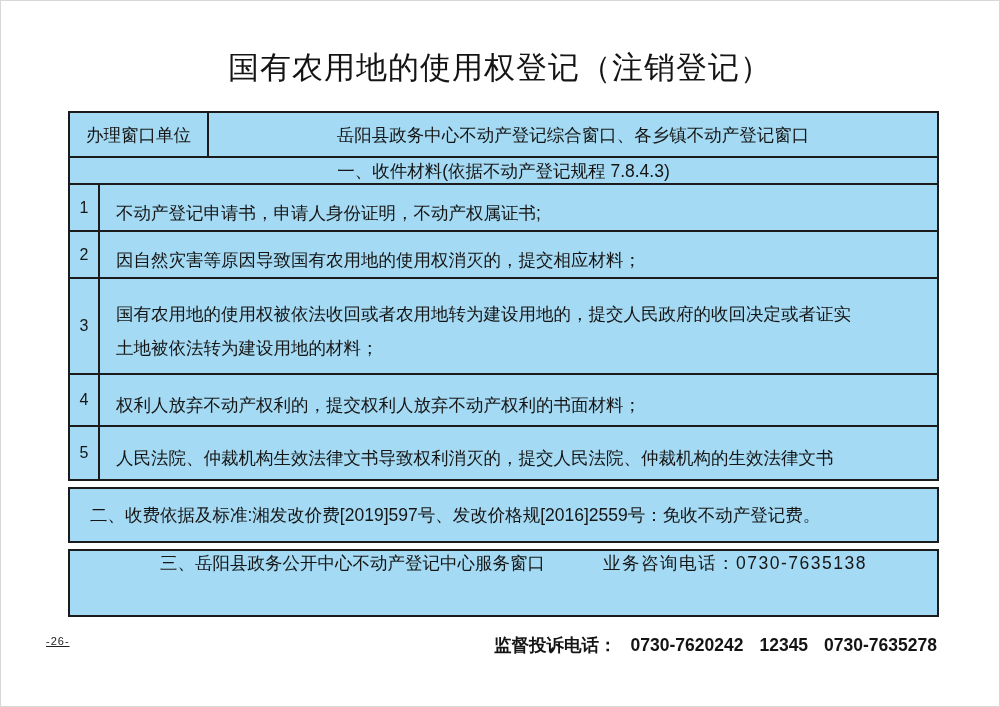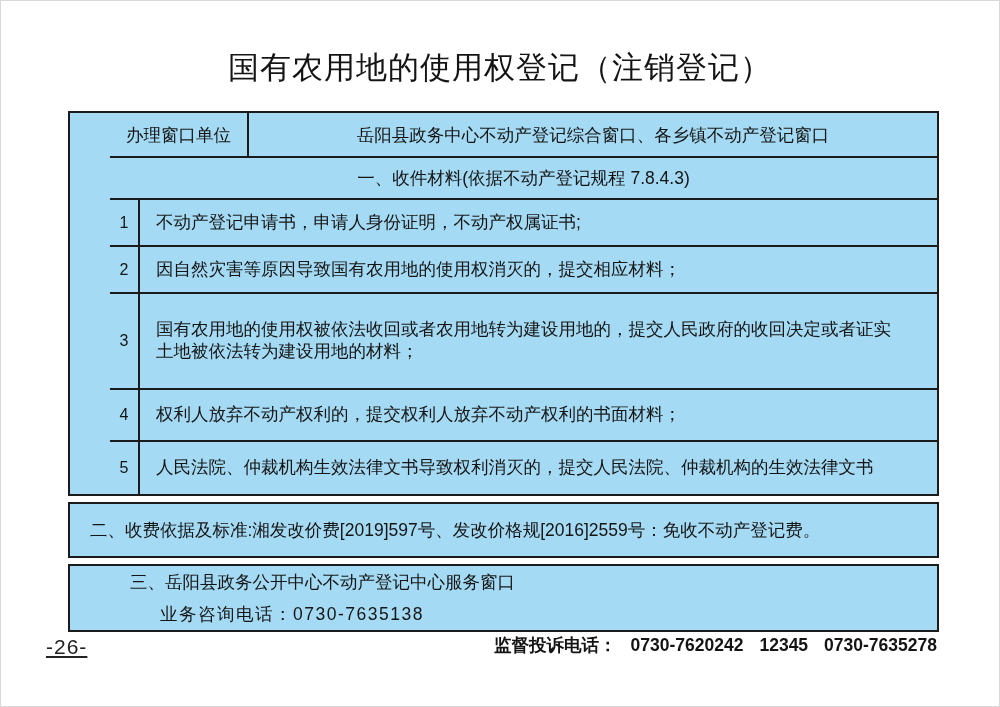--- a/index.html
+++ b/index.html
@@ -33,86 +33,85 @@
     left: 67px;
     top: 110px;
     width: 871px;
     font-size: 17.5px;
     font-weight: 500;
     color: #151515;
   }
   .box {
     border: 2px solid #1b1b1b;
     background: #a4daf3;
-    padding-left: 40px;
   }
   .box + .box { margin-top: 6px; }
   .row { display: flex; align-items: stretch; }
   .row + .row { border-top: 2px solid #1b1b1b; }
   .row-window { height: 43px; }
   .cell-label {
     width: 139px;
     border-right: 2px solid #1b1b1b;
     display: flex; align-items: center; justify-content: center;
   }
   .cell-value {
     flex: 1;
     display: flex; align-items: center; justify-content: center;
   }
   .row-section-header {
-    height: 42px;
+    height: 27px;
     display: flex; align-items: center; justify-content: center;
   }
   .num-cell {
     width: 30px;
     border-right: 2px solid #1b1b1b;
     display: flex; align-items: center; justify-content: center;
     font-size: 16px;
   }
   .item-content {
     flex: 1;
     display: flex; flex-direction: column; justify-content: center;
     padding-left: 16px; padding-right: 10px;
   }
-  .item-content .line { line-height: 1.25; }
+  .item-content .line { line-height: 1.25; margin-top: 12px; }
   .h-item1 { height: 47px; }
   .h-item2 { height: 47px; }
   .h-item3 { height: 96px; }
   .h-item3 .item-content { }
   .h-item4 { height: 52px; }
   .h-item5 { height: 54px; }
   .box-section2 {
     height: 56px;
     display: flex; align-items: center;
     padding-left: 20px;
   }
   .box-section3 {
     height: 68px;
-    display: flex; flex-direction: column; justify-content: center;
+    display: flex; flex-direction: row; justify-content: center;
     gap: 8px;
   }
   .box-section3 .line1 { padding-left: 20px; }
   .box-section3 .line2 { padding-left: 50px; letter-spacing: 1.5px; }
   .footer-phone {
     position: absolute;
     top: 620px;
     right: 62px;
     font-size: 17.5px;
     font-weight: bold;
     color: #141414;
     white-space: nowrap;
     margin-top: 12px;
   }
   .footer-phone .num { margin-left: 14px; }
   .footer-phone .num + .num { margin-left: 16px; }
   .page-number {
     position: absolute;
     top: 634px;
     left: 45px;
-    font-size: 21px;
+    font-size: 11px;
     color: #222;
     letter-spacing: 1px;
     text-decoration: underline;
   }
 </style>
 </head>
 <body>
 
 <div class="page">
 

